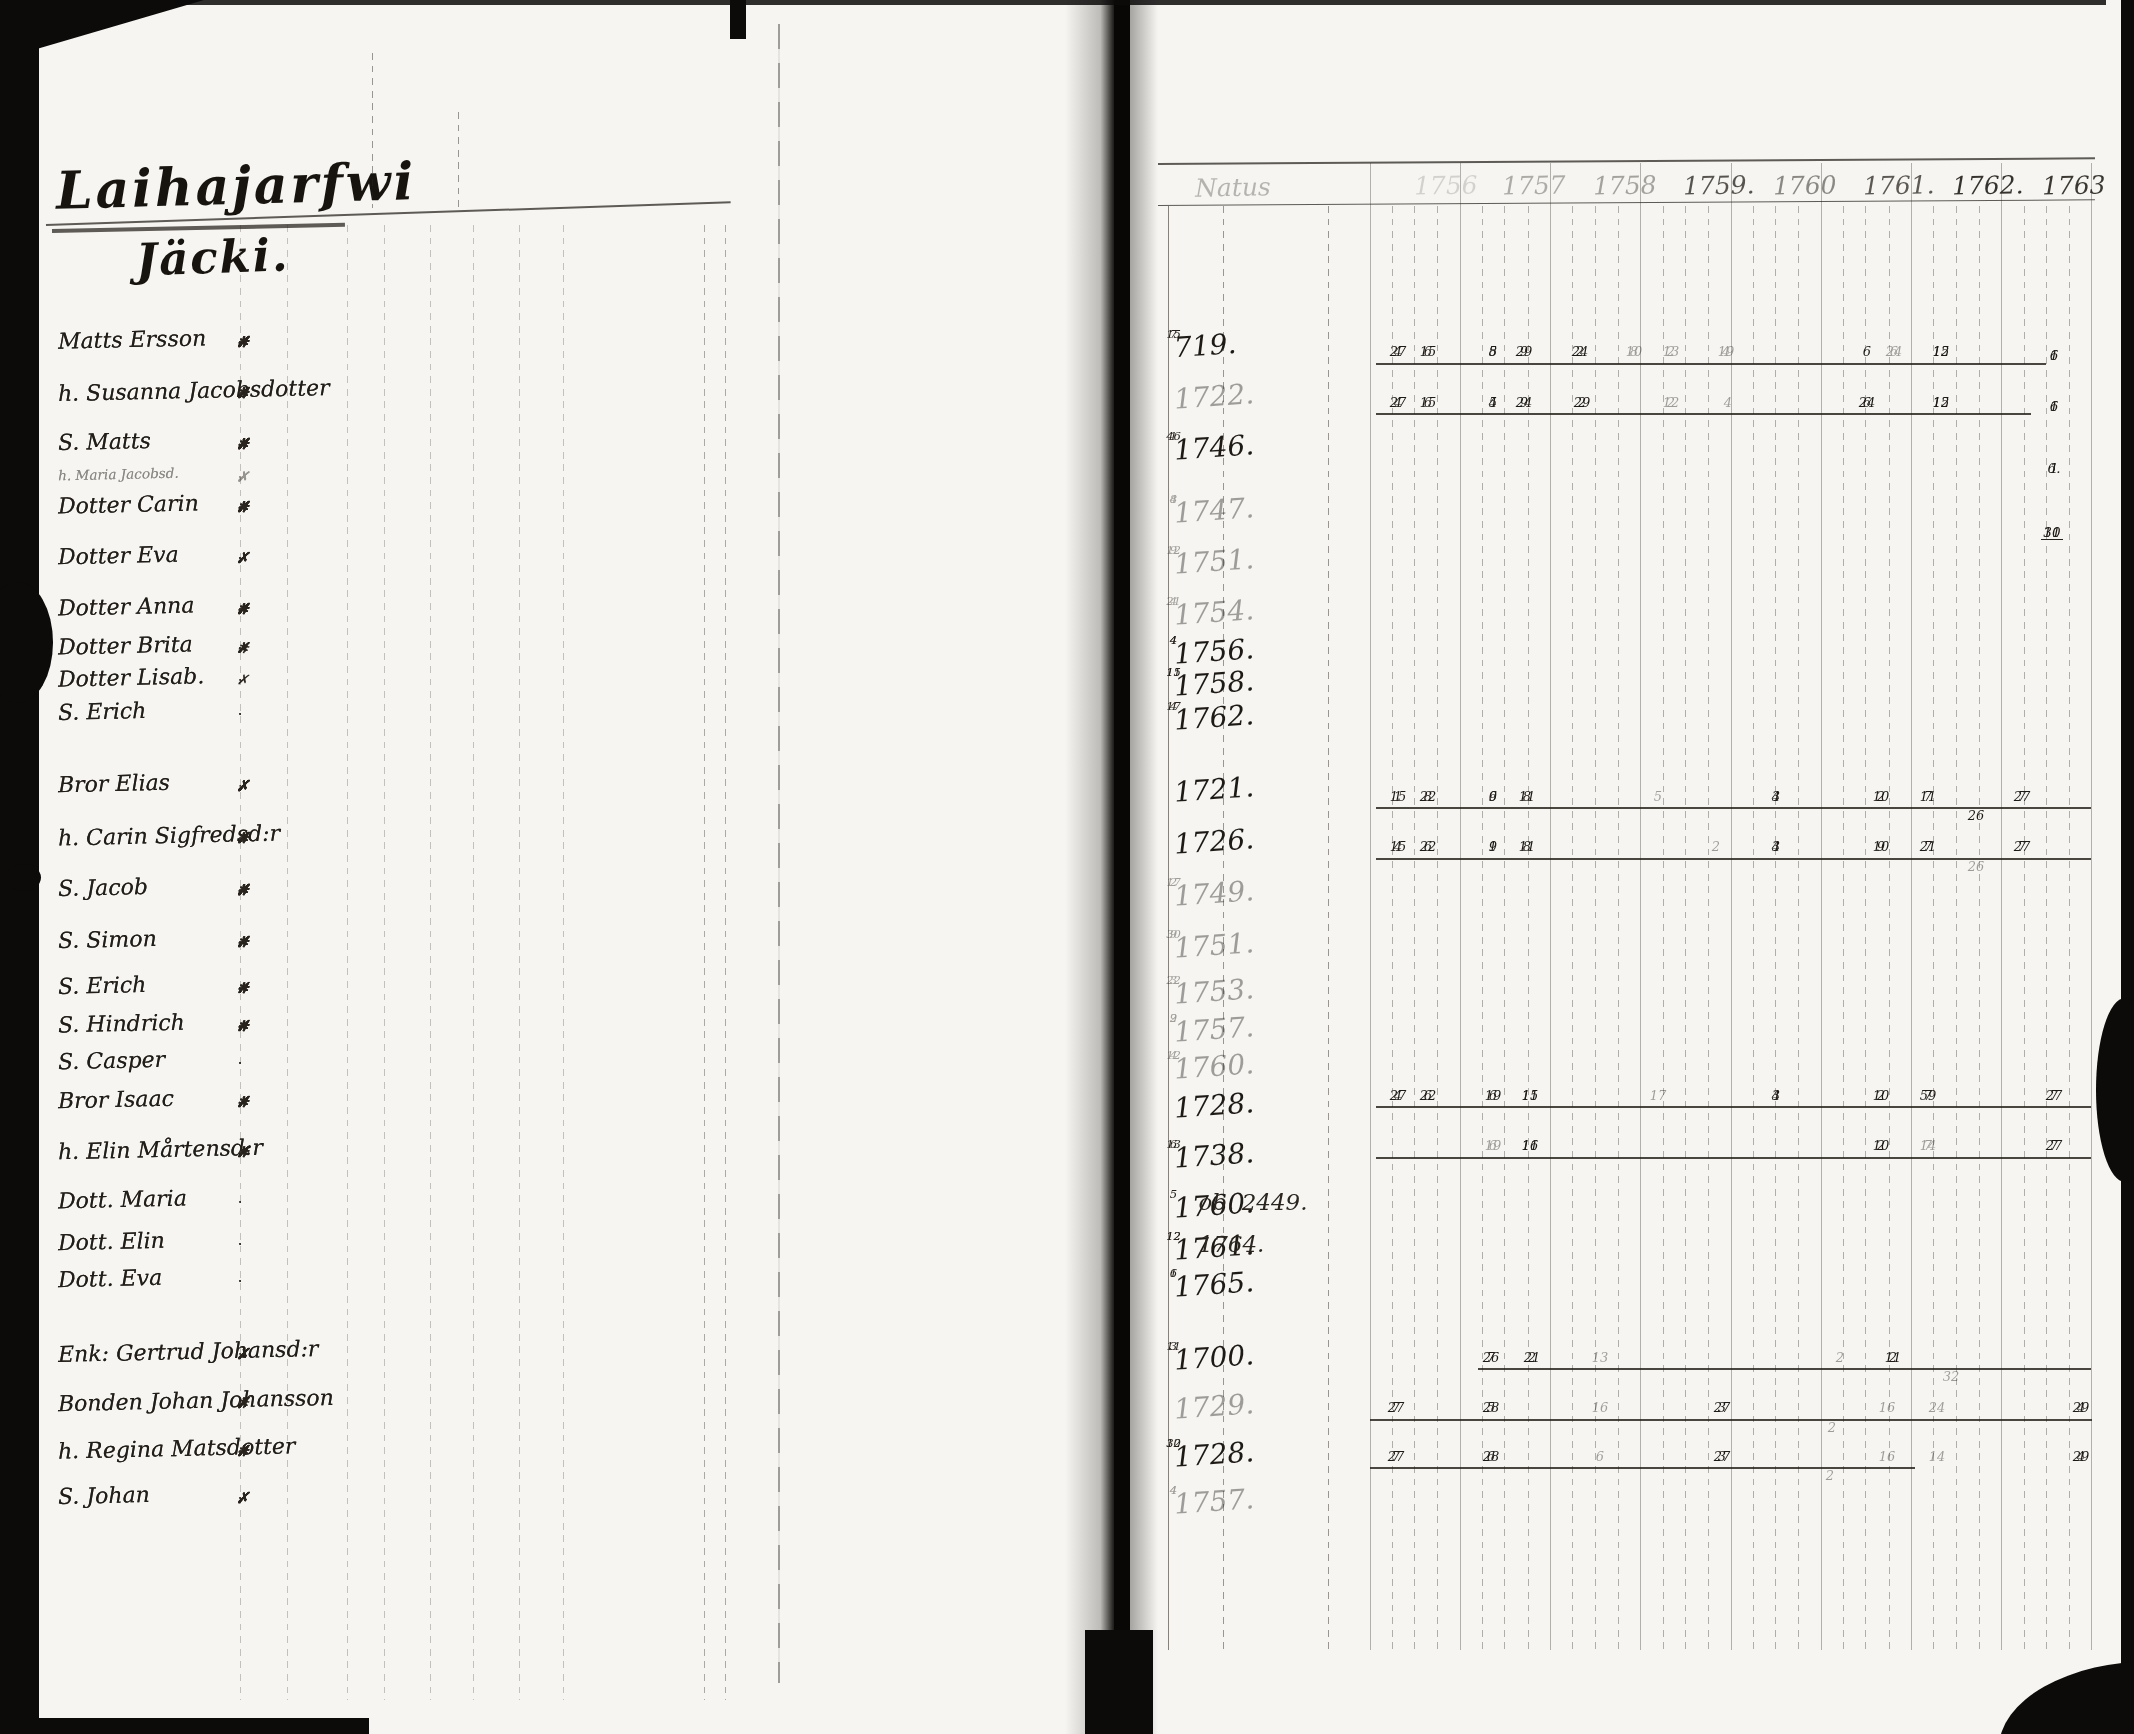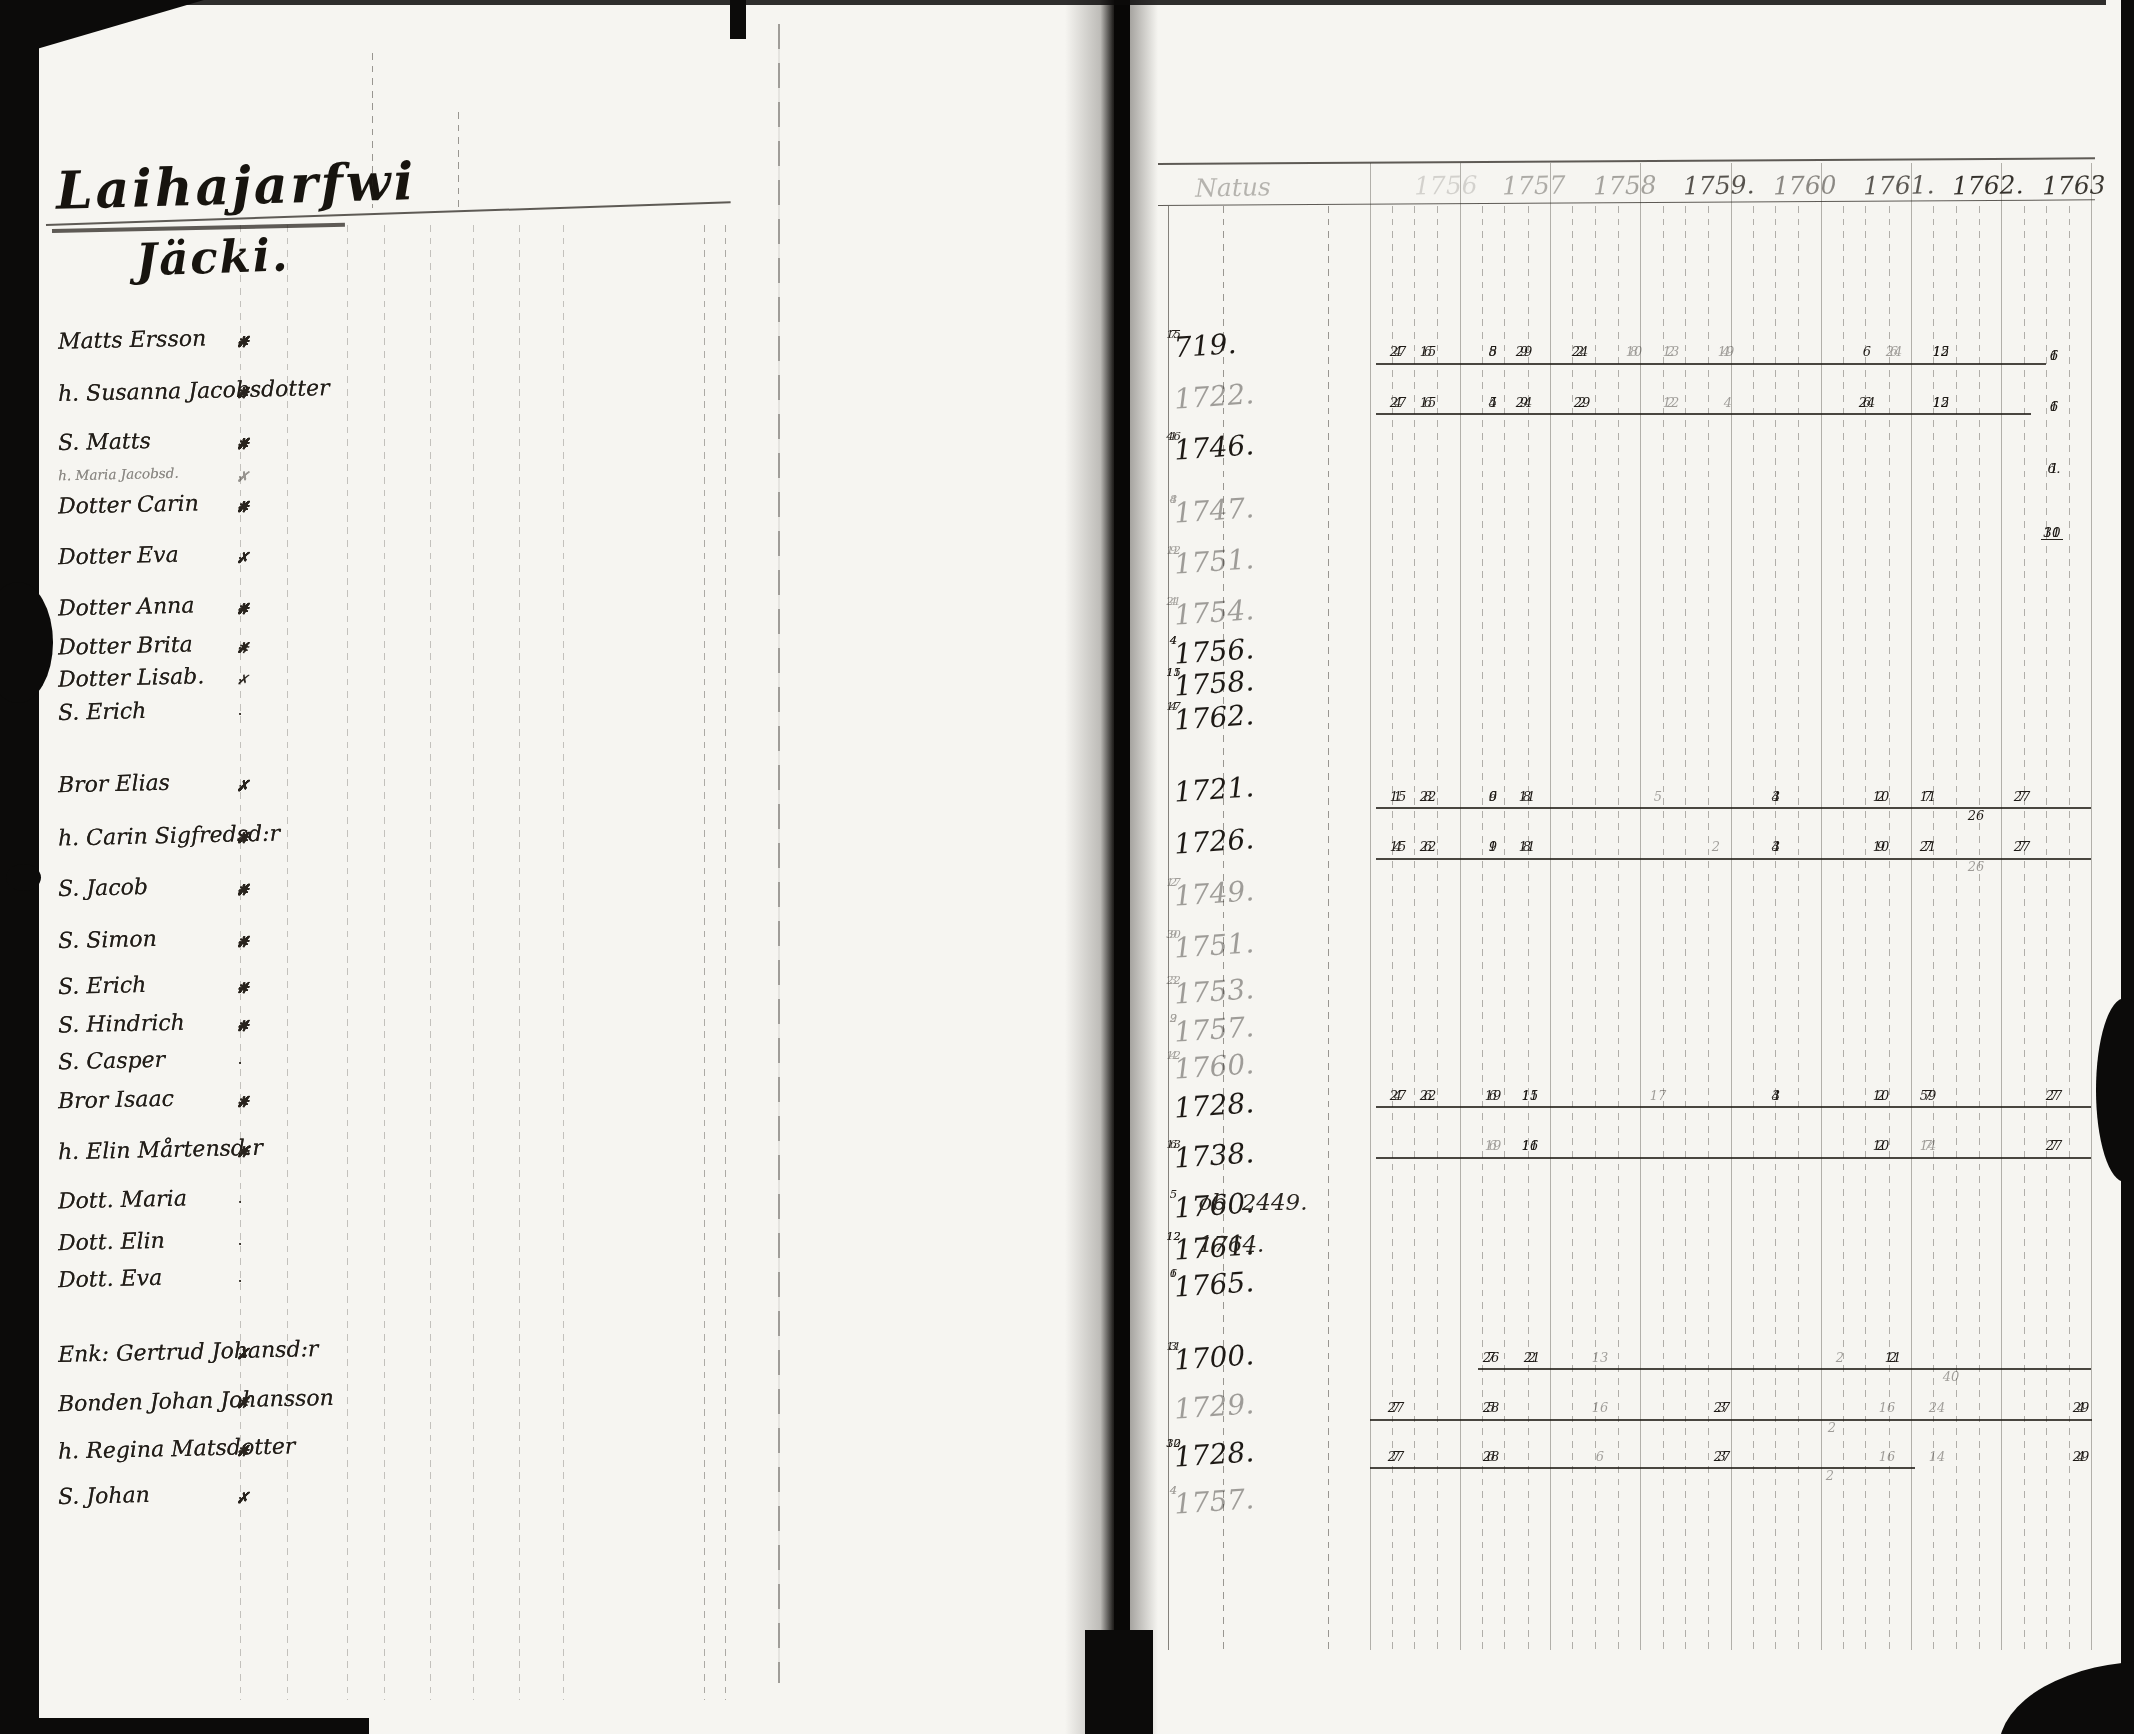--- a/index.html
+++ b/index.html
@@ -1232,21 +1232,21 @@
           <span class="t">13</span>
         </div>
         <div class="ce f" style="left: 682px; top: 1352px;">
           <span class="t">2</span>
         </div>
         <div class="ce" style="left: 735px; top: 1352px;">
           <span class="t">2</span>
           <span class="b">11</span>
         </div>
         <div class="ce f" style="left: 793px; top: 1371px;">
-          <span class="b">40</span>
+          <span class="b">32</span>
         </div>
         <div class="cline" style="left: 212px; top: 1419px; width: 722px;"></div>
         <div class="ce" style="left: 238px; top: 1402px;">
           <span class="t">7</span>
           <span class="b">27</span>
         </div>
         <div class="ce" style="left: 333px; top: 1402px;">
           <span class="t">5</span>
           <span class="b">28</span>
         </div>

